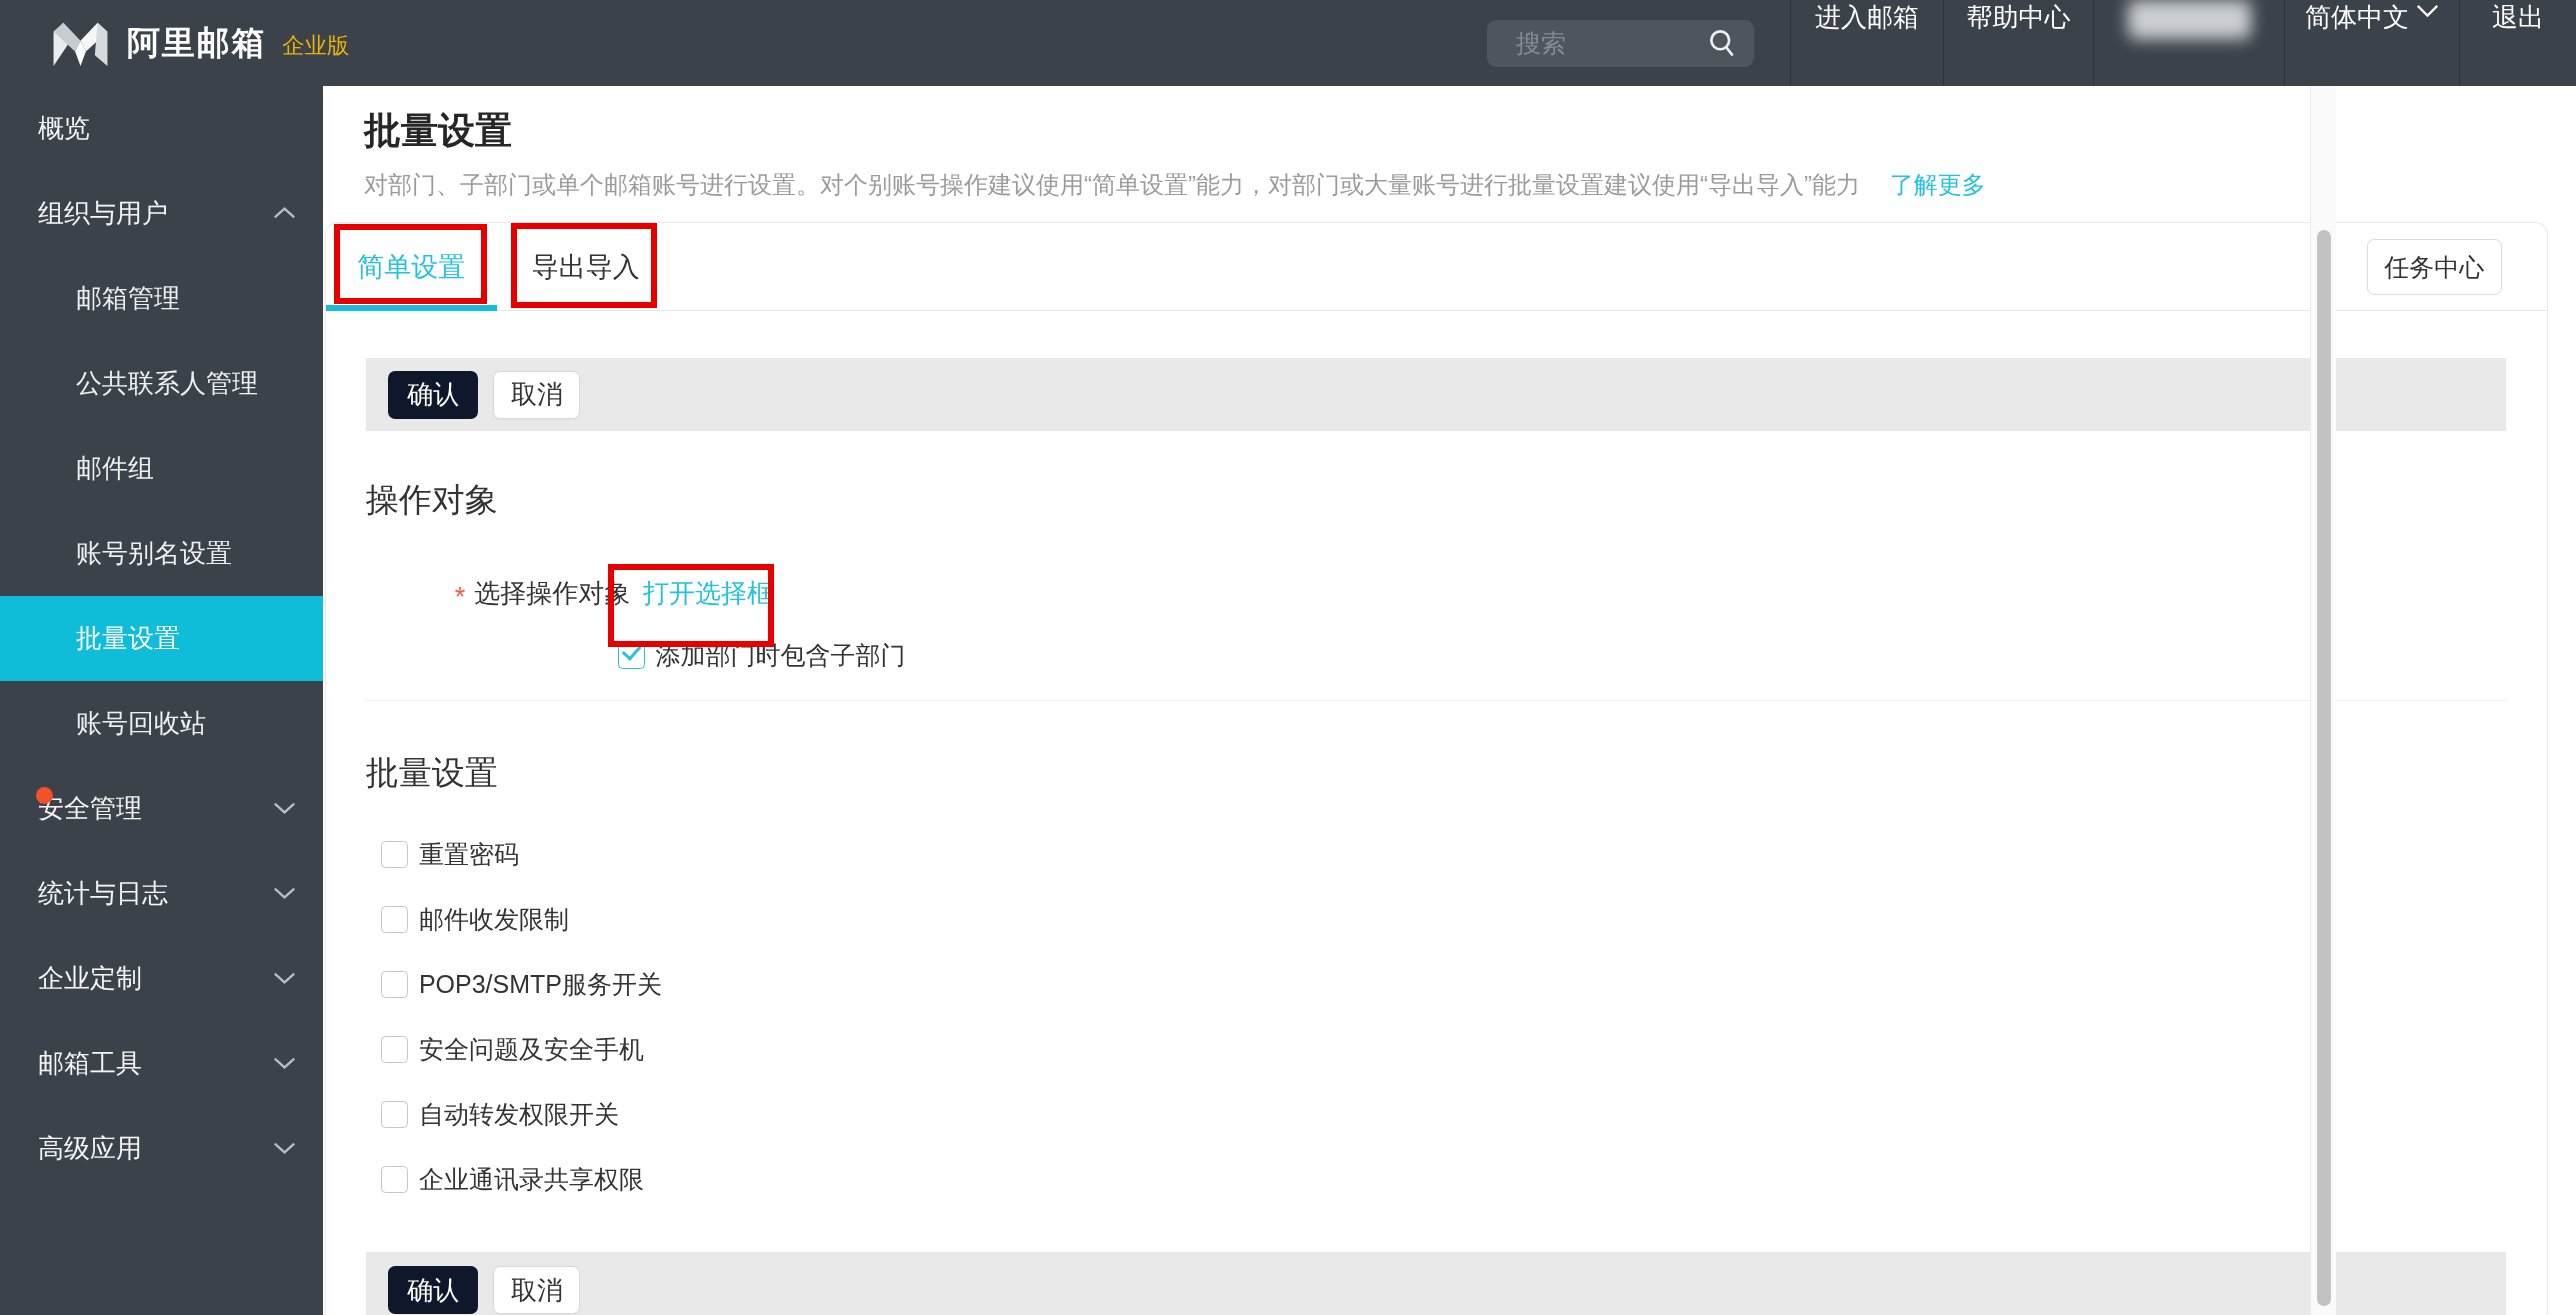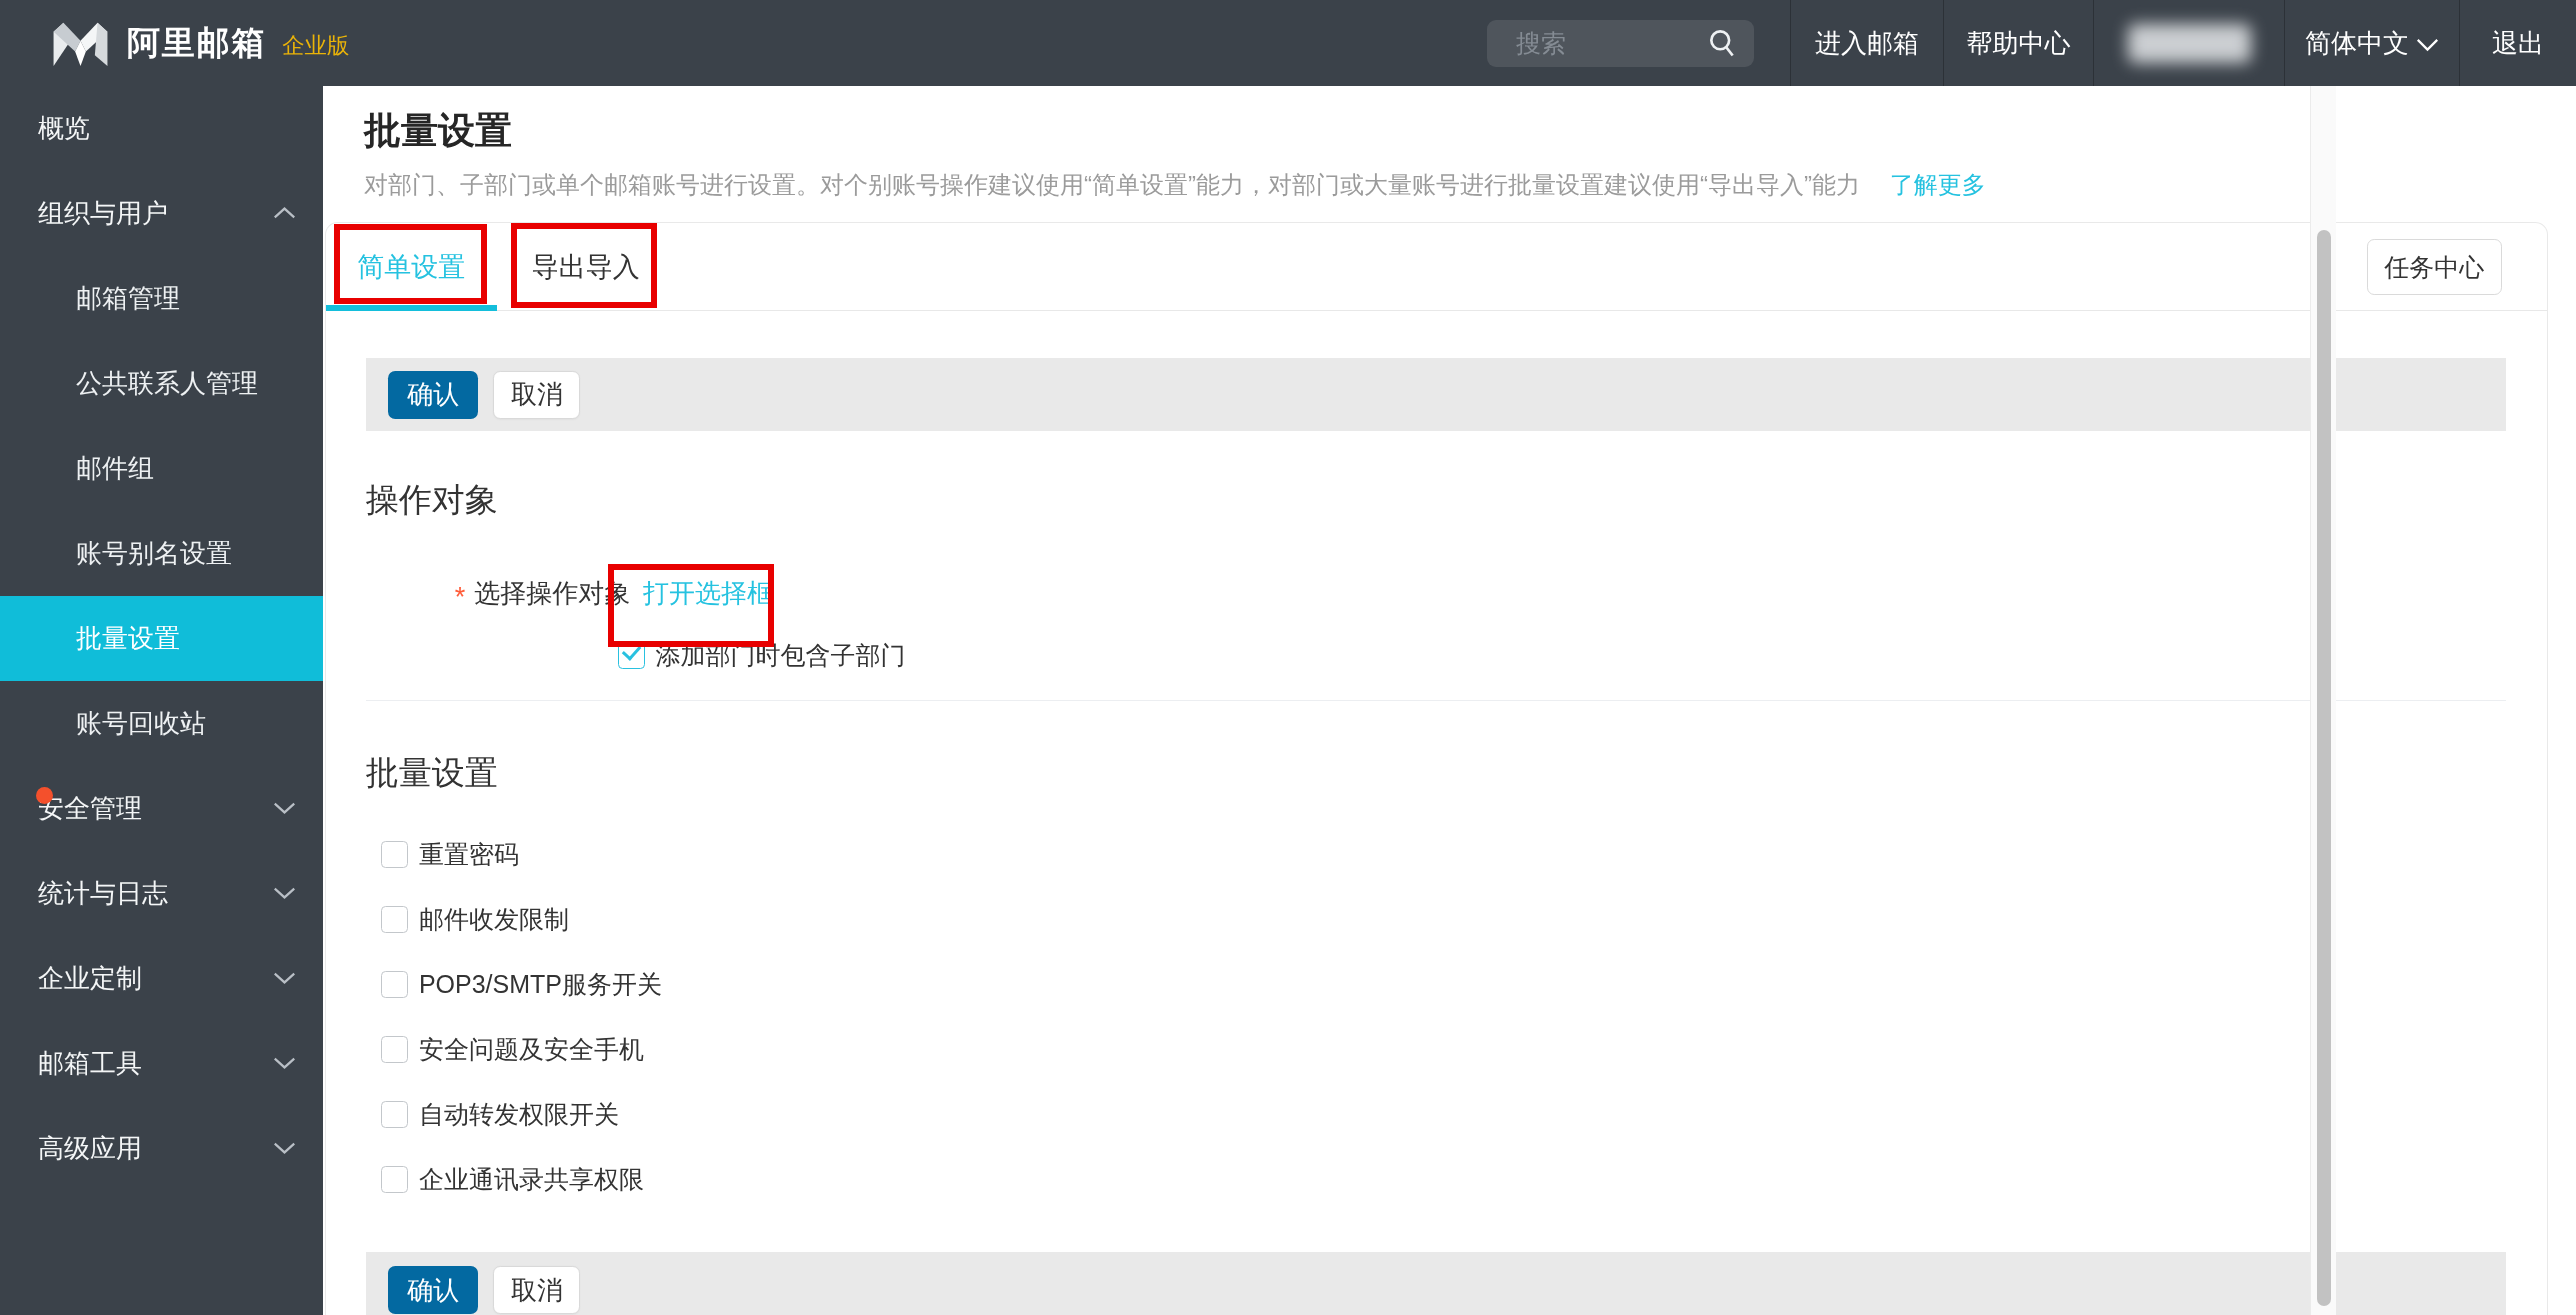--- a/index.html
+++ b/index.html
@@ -14,21 +14,21 @@
   .brand-logo { width:61px; height:45px; margin-right:16px; }
   .brand-name { font-size:33px; color:#fff; letter-spacing:1.8px; font-weight:600; }
   .brand-edition { font-size:22.4px; color:#eab308; margin-left:16px; margin-top:5.4px; }
   .top-search { margin-left:auto; position:relative; align-self:center; margin-right:36px; }
   .top-search input { width:267px; height:47px; border:none; outline:none; border-radius:9px;
             background:rgba(255,255,255,0.10); color:#d7dbdf; font-size:25px; padding:0 59px 0 29px;
             font-family:inherit; }
   .top-search input::placeholder { color:#858c94; }
   .search-glass { position:absolute; right:16px; top:7.2px; width:32px; height:32px; }
   .top-nav { display:flex; align-items:stretch; }
-  .top-nav-item { display:flex; align-items:center; justify-content:center;
+  .top-nav-item { display:flex; align-items:flex-start; justify-content:center;
             border-left:0.9px solid rgba(0,0,0,0.25); color:#fff; font-size:26px; cursor:pointer; }
   .tn-enter { width:153px; } .tn-help { width:150px; } .tn-account { width:191px; }
   .tn-lang { width:175px; gap:7px; } .tn-logout { width:117px; }
   .blur-chip { width:123px; height:39px; border-radius:7.2px; background:rgba(235,238,240,0.82);
             filter:blur(8px); }
   .lang-chevron { width:23px; height:14.4px; margin-top:3.6px; }
 
   
   .sidebar { position:absolute; left:0; top:86px; width:323px; height:1230px;
              background:#3b424a; z-index:5; }
@@ -61,21 +61,21 @@
 
   .card-content { position:absolute; left:0; right:0; top:89px; bottom:0; padding:0 41px 0 40px; }
   .action-bar { height:73px; background:#e9e9e9; display:flex; align-items:center;
                 padding-left:22.4px; gap:15.3px; }
   .bar-top { margin-top:46px; }
   .bar-bottom { position:absolute; left:40px; right:41px; bottom:0; height:64px;
                 background:#e9e9e9; padding-top:14.4px; display:flex; align-items:flex-start;
                 padding-left:22.4px; gap:15.3px; }
   .btn { height:48px; border-radius:7.2px; font-size:26px; display:flex; align-items:center;
          justify-content:center; cursor:pointer; font-family:inherit; }
-  .btn-primary { width:90px; background:#0369a1; color:#fff; border:none; }
+  .btn-primary { width:90px; background:#0f172a; color:#fff; border:none; }
   .btn-plain { width:87px; background:#fff; color:#333; border:0.9px solid #d9d9d9;
                box-shadow:0 0.9px 1.8px rgba(0,0,0,0.04); }
 
   .section-heading { font-size:33px; font-weight:500; color:#333; }
   .sh-target { margin-top:47px; }
   .sh-batch { margin-top:50px; }
 
   .form-row { margin-top:50px; display:flex; align-items:center; padding-left:89px;
               font-size:26px; height:41px; }
   .req-star { color:#ff5b38; margin-right:9px; font-size:27px; margin-top:7.2px; }

